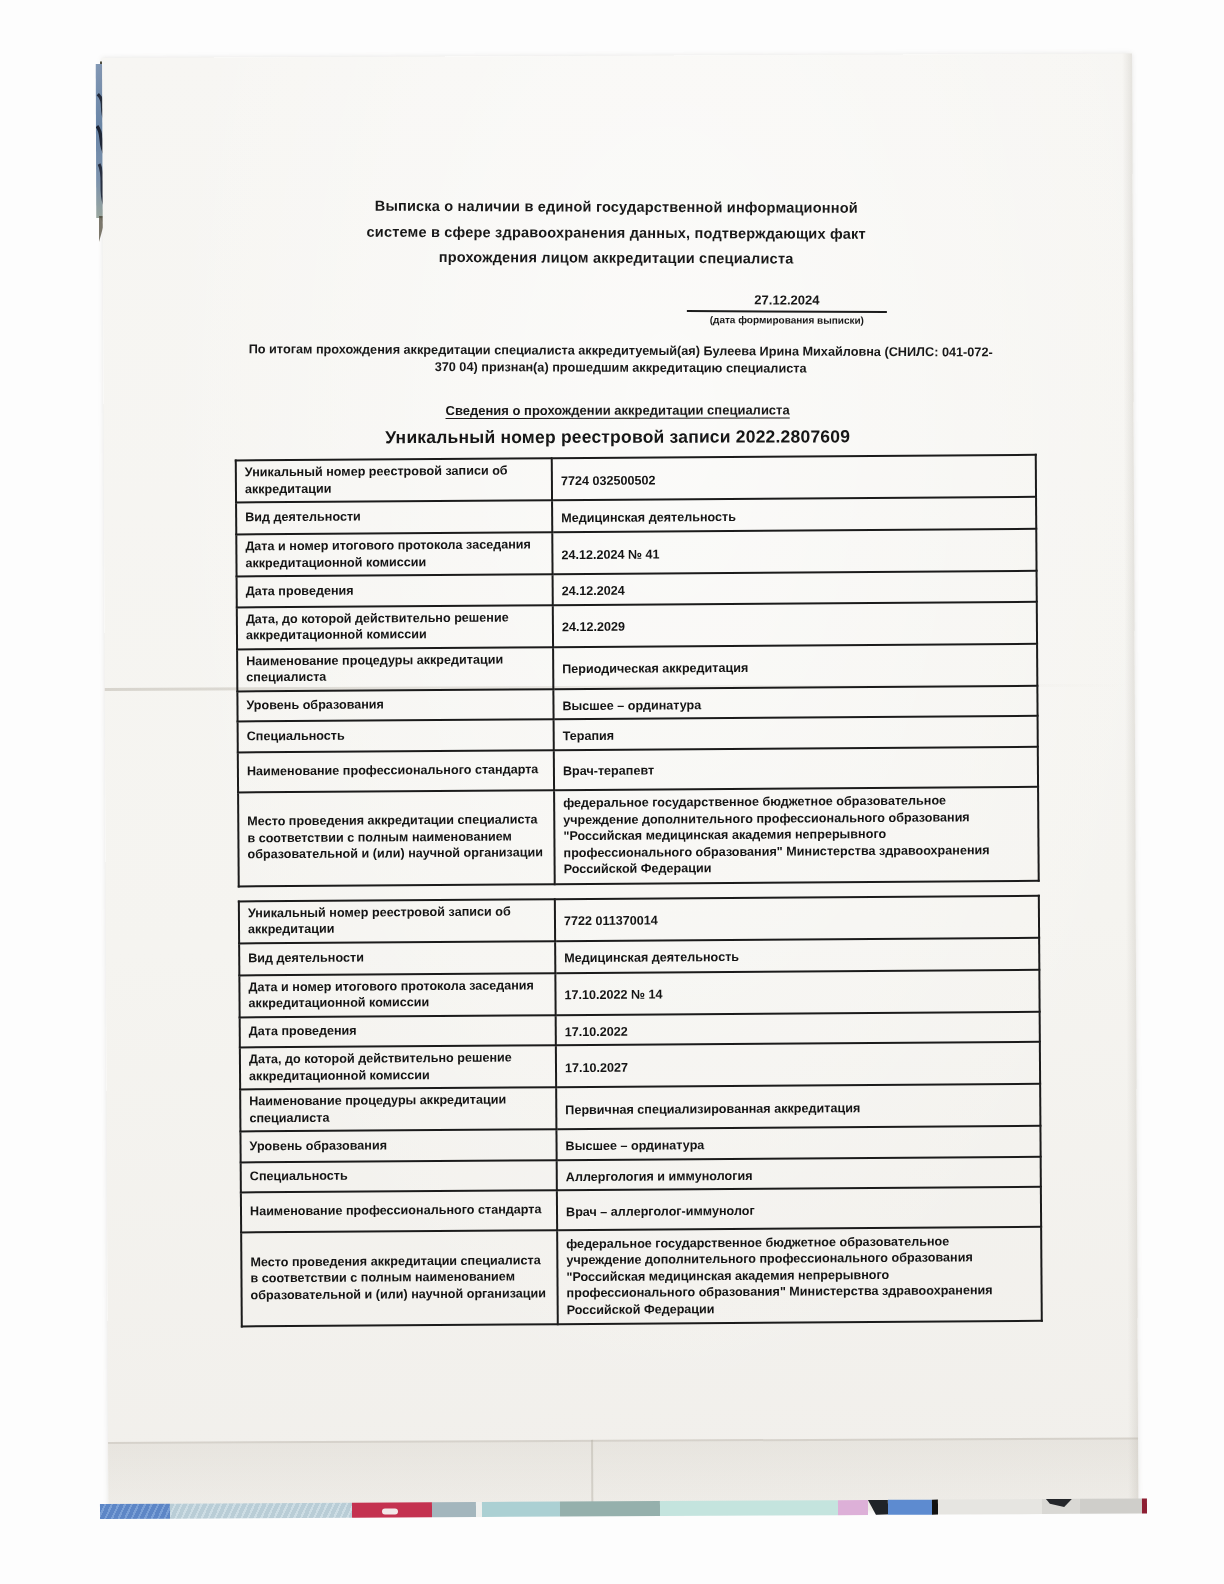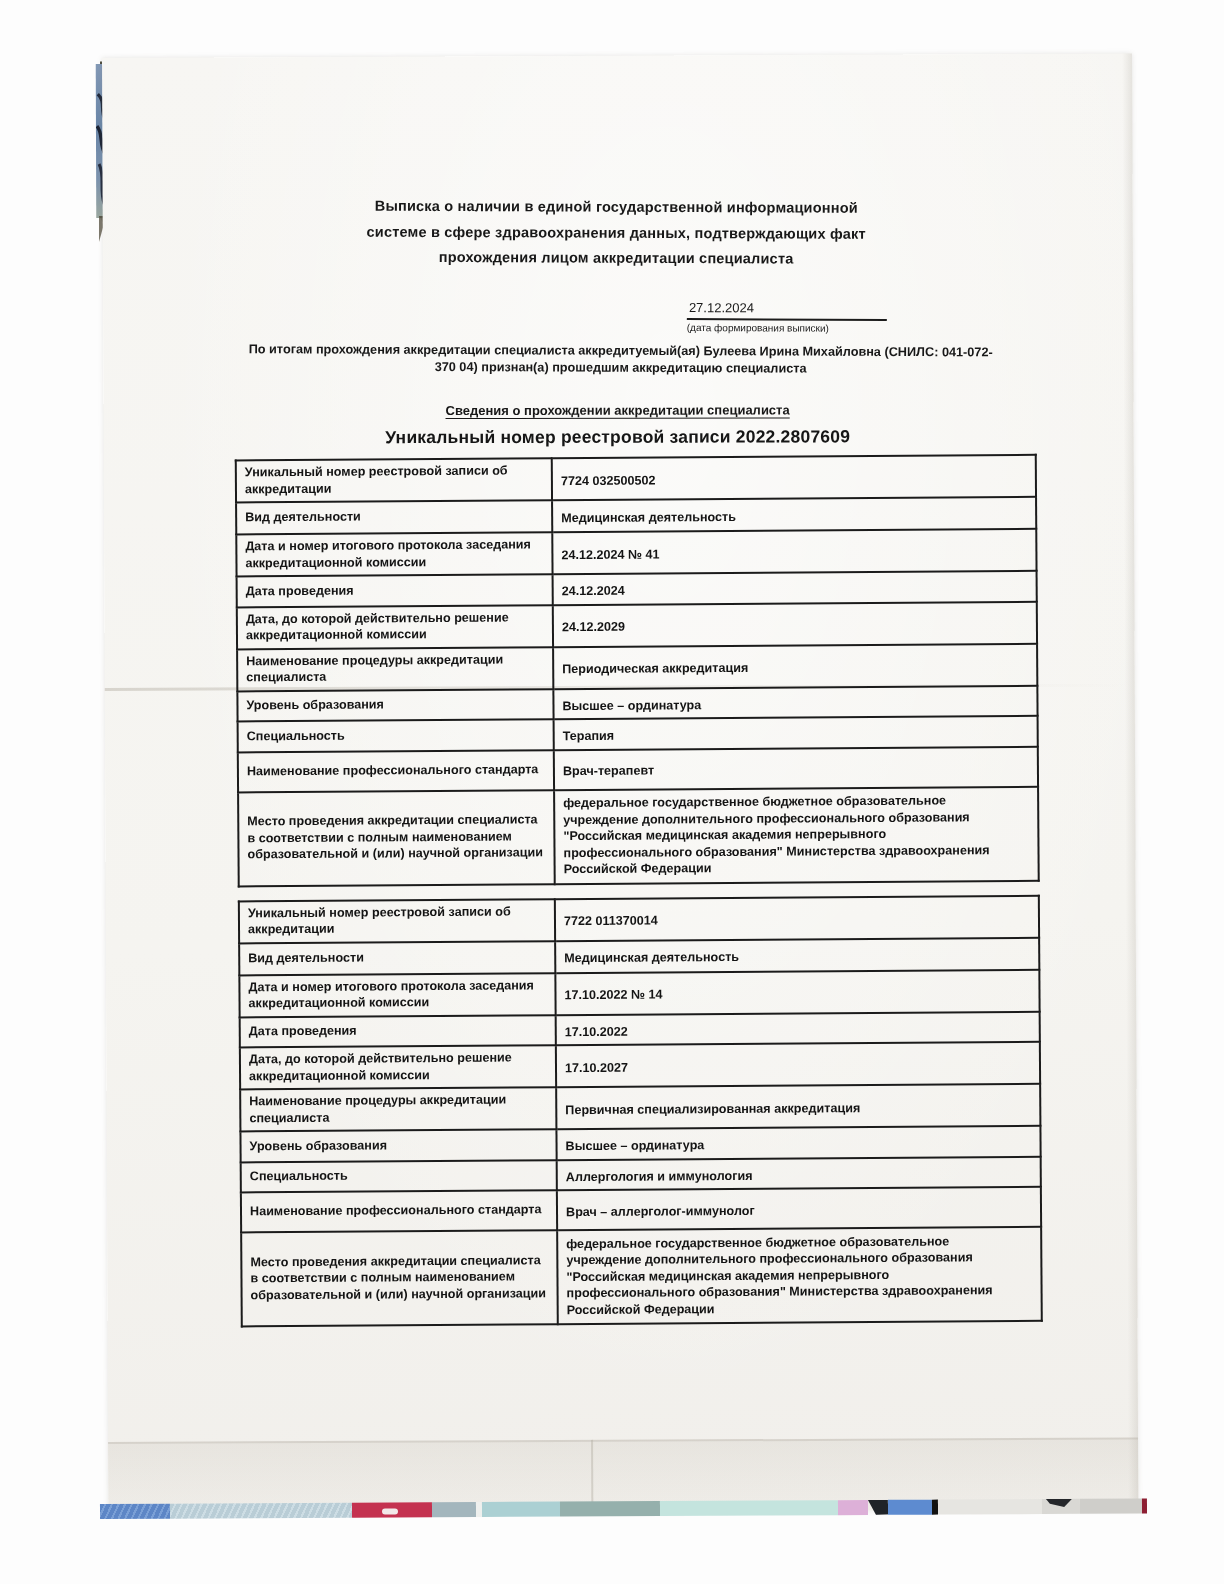--- a/index.html
+++ b/index.html
@@ -63,22 +63,22 @@
   .f12{width:6px;background:#121212;}
   .f13{width:104px;background:#e6e5e1;}
   .f14{width:38px;background:#d9d8d4;position:relative;}
   .f14::after{content:"";position:absolute;left:4px;top:0;width:26px;height:8px;background:#24262a;clip-path:polygon(0 0,100% 0,70% 100%,15% 60%);}
   .f15{width:62px;background:#cfceca;}
   .f16{width:5px;background:#8e1f33;}
   
   .header-area{position:absolute;left:0;top:0;width:100%;transform:rotate(0.5deg);transform-origin:center top;}
   .doc-title{position:absolute;left:0;top:139px;width:100%;text-align:center;
     font-size:14.5px;font-weight:bold;line-height:25.5px;letter-spacing:.2px;color:#181818;}
-  .date-block{position:absolute;left:586px;top:244px;width:200px;text-align:left;
-    font-size:13px;font-weight:normal;color:#181818;}
+  .date-block{position:absolute;left:586px;top:236px;width:200px;text-align:center;
+    font-size:13px;font-weight:bold;color:#181818;}
   .date-block .d{padding:0 2px 3px 2px;border-bottom:2.5px solid #1c1c1c;display:block;}
   .date-block .c{display:block;padding-top:2px;font-size:10px;}
   .intro{position:absolute;left:120px;top:287px;width:800px;text-align:center;
     font-size:12.7px;font-weight:bold;line-height:17px;color:#181818;}
   .mid-headings{position:absolute;left:0;top:0;width:100%;transform:rotate(0.15deg);}
   .sec-heading{position:absolute;left:0;top:347px;width:100%;text-align:center;
     font-size:13px;font-weight:bold;text-decoration:underline;text-underline-offset:3px;color:#181818;}
   .registry-heading{position:absolute;left:0;top:371px;width:100%;text-align:center;
     font-size:17.5px;font-weight:bold;letter-spacing:.2px;color:#161616;}
   .tables-area{position:absolute;left:131px;top:401px;width:772px;transform:rotate(-0.15deg);transform-origin:center top;}

